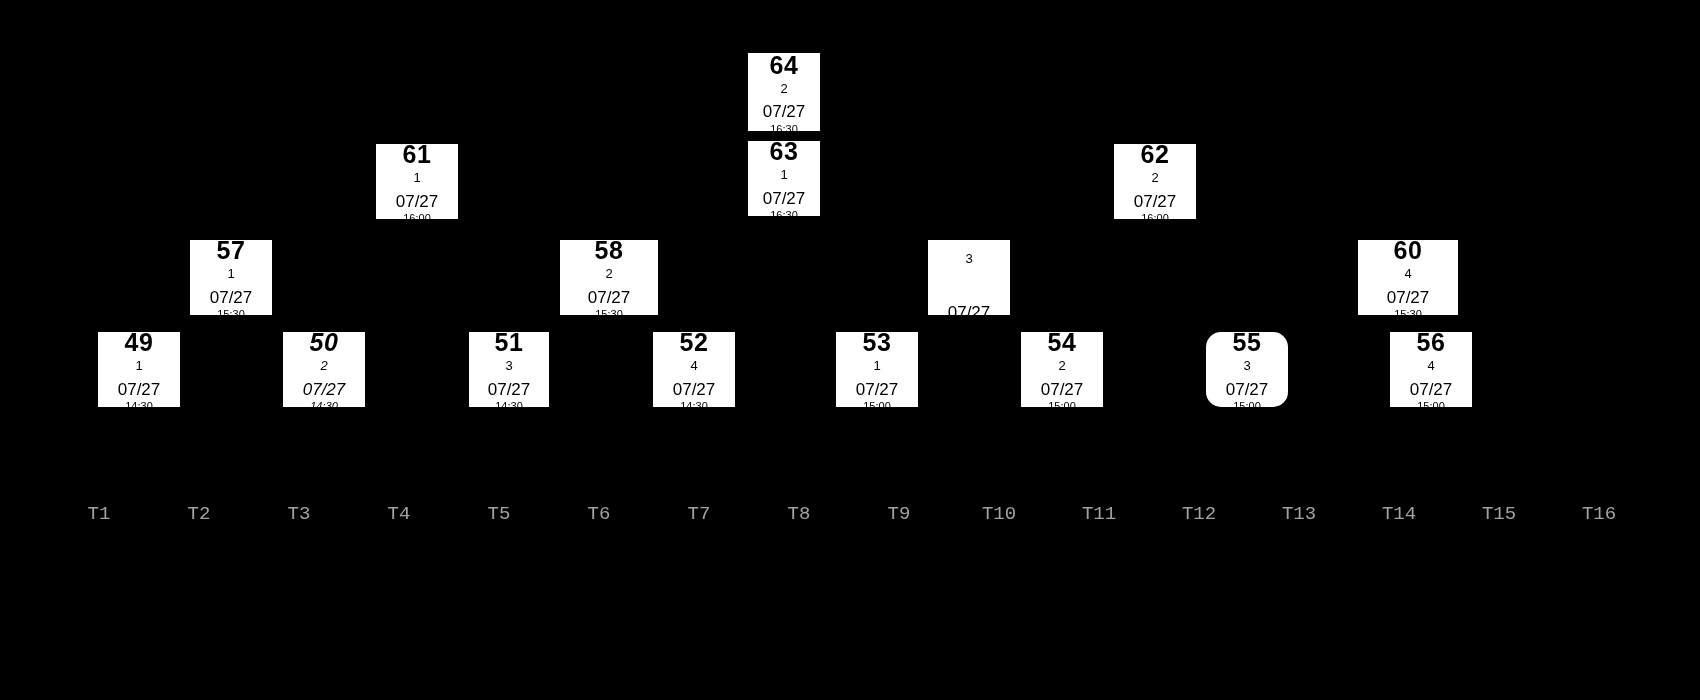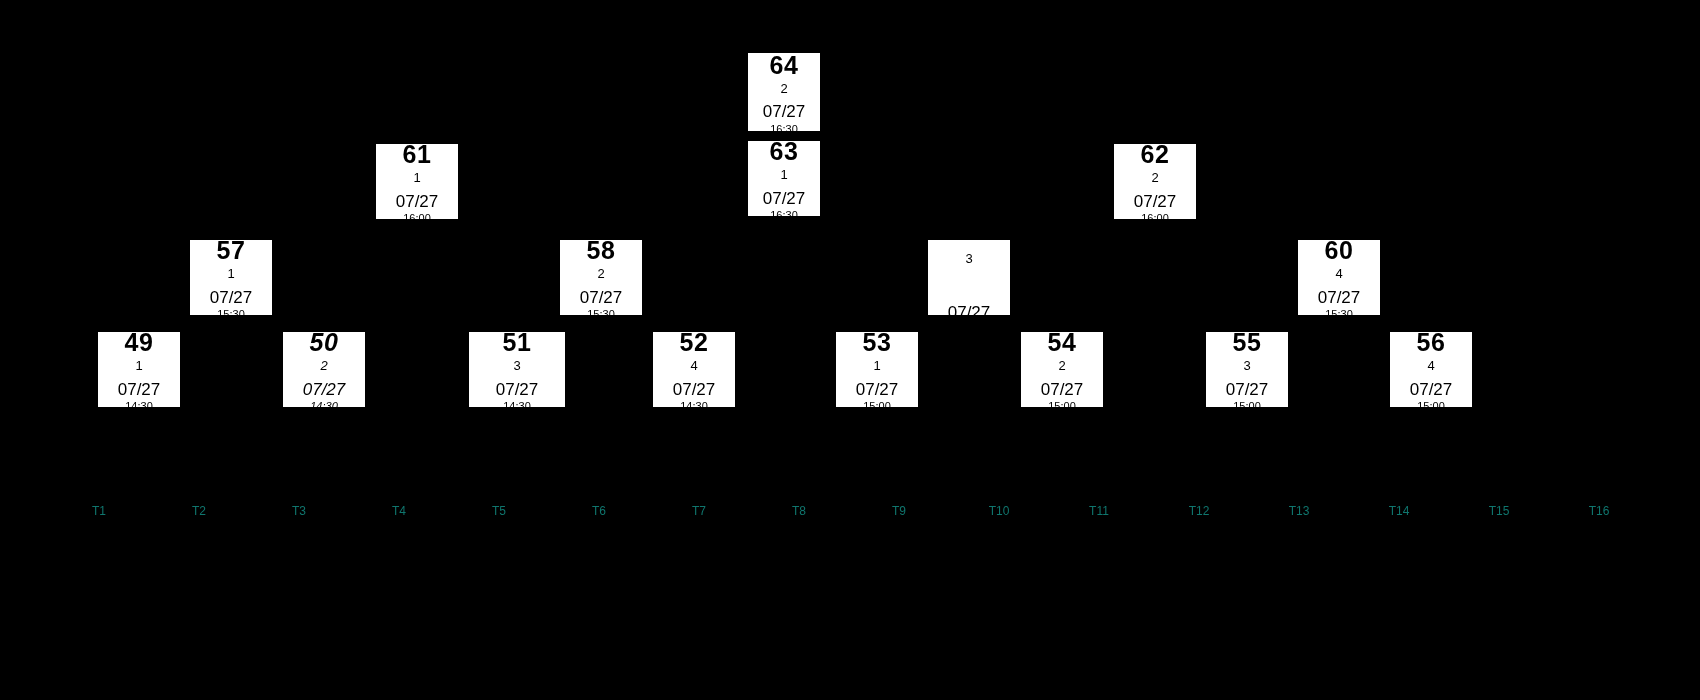--- a/index.html
+++ b/index.html
@@ -43,23 +43,23 @@
     font-size: 17px;
     line-height: 1.25;
     margin-top: 3px;
   }
   .node .n-time {
     font-size: 11px;
     line-height: 1.25;
   }
   .tlabel {
     position: absolute;
-    color: #0f766e;
-    font-family: Liberation Sans, sans-serif;
-    font-size: 12px;
+    color: #a3a3a3;
+    font-family: Liberation Mono, monospace;
+    font-size: 19px;
     line-height: 1;
     white-space: nowrap;
     transform: translateX(-50%);
   }
 </style>
 </head>
 <body>
 
 <div id="stage">
   <div id="nodes-layer">
@@ -68,21 +68,21 @@
         <div class="n-seed">1</div>
         <div class="n-date">07/27</div>
         <div class="n-time">14:30</div>
       </div>
       <div class="node" style="left: 283px; top: 332px; width: 82px; height: 75px; font-style: italic;">
         <div class="n-id">50</div>
         <div class="n-seed">2</div>
         <div class="n-date">07/27</div>
         <div class="n-time">14:30</div>
       </div>
-      <div class="node" style="left: 469px; top: 332px; width: 96px; height: 75px;">
+      <div class="node" style="left: 469px; top: 332px; width: 80px; height: 75px;">
         <div class="n-id">51</div>
         <div class="n-seed">3</div>
         <div class="n-date">07/27</div>
         <div class="n-time">14:30</div>
       </div>
       <div class="node" style="left: 653px; top: 332px; width: 82px; height: 75px;">
         <div class="n-id">52</div>
         <div class="n-seed">4</div>
         <div class="n-date">07/27</div>
         <div class="n-time">14:30</div>
@@ -92,51 +92,51 @@
         <div class="n-seed">1</div>
         <div class="n-date">07/27</div>
         <div class="n-time">15:00</div>
       </div>
       <div class="node" style="left: 1021px; top: 332px; width: 82px; height: 75px;">
         <div class="n-id">54</div>
         <div class="n-seed">2</div>
         <div class="n-date">07/27</div>
         <div class="n-time">15:00</div>
       </div>
-      <div class="node" style="left: 1206px; top: 332px; width: 82px; height: 75px;">
+      <div class="node" style="left: 1206px; top: 332px; width: 82px; height: 75px; border-radius: 15px;">
         <div class="n-id">55</div>
         <div class="n-seed">3</div>
         <div class="n-date">07/27</div>
         <div class="n-time">15:00</div>
       </div>
       <div class="node" style="left: 1390px; top: 332px; width: 82px; height: 75px;">
         <div class="n-id">56</div>
         <div class="n-seed">4</div>
         <div class="n-date">07/27</div>
         <div class="n-time">15:00</div>
       </div>
       <div class="node" style="left: 190px; top: 240px; width: 82px; height: 75px;">
         <div class="n-id">57</div>
         <div class="n-seed">1</div>
         <div class="n-date">07/27</div>
         <div class="n-time">15:30</div>
       </div>
-      <div class="node" style="left: 560px; top: 240px; width: 82px; height: 75px;">
+      <div class="node" style="left: 560px; top: 240px; width: 98px; height: 75px;">
         <div class="n-id">58</div>
         <div class="n-seed">2</div>
         <div class="n-date">07/27</div>
         <div class="n-time">15:30</div>
       </div>
       <div class="node" style="left: 928px; top: 240px; width: 82px; height: 75px; gap: 30px;">
         <div class="n-id">59</div>
         <div class="n-seed">3</div>
         <div class="n-date">07/27</div>
         <div class="n-time">15:30</div>
       </div>
-      <div class="node" style="left: 1298px; top: 240px; width: 82px; height: 75px;">
+      <div class="node" style="left: 1358px; top: 240px; width: 100px; height: 75px;">
         <div class="n-id">60</div>
         <div class="n-seed">4</div>
         <div class="n-date">07/27</div>
         <div class="n-time">15:30</div>
       </div>
       <div class="node" style="left: 376px; top: 144px; width: 82px; height: 75px;">
         <div class="n-id">61</div>
         <div class="n-seed">1</div>
         <div class="n-date">07/27</div>
         <div class="n-time">16:00</div>

